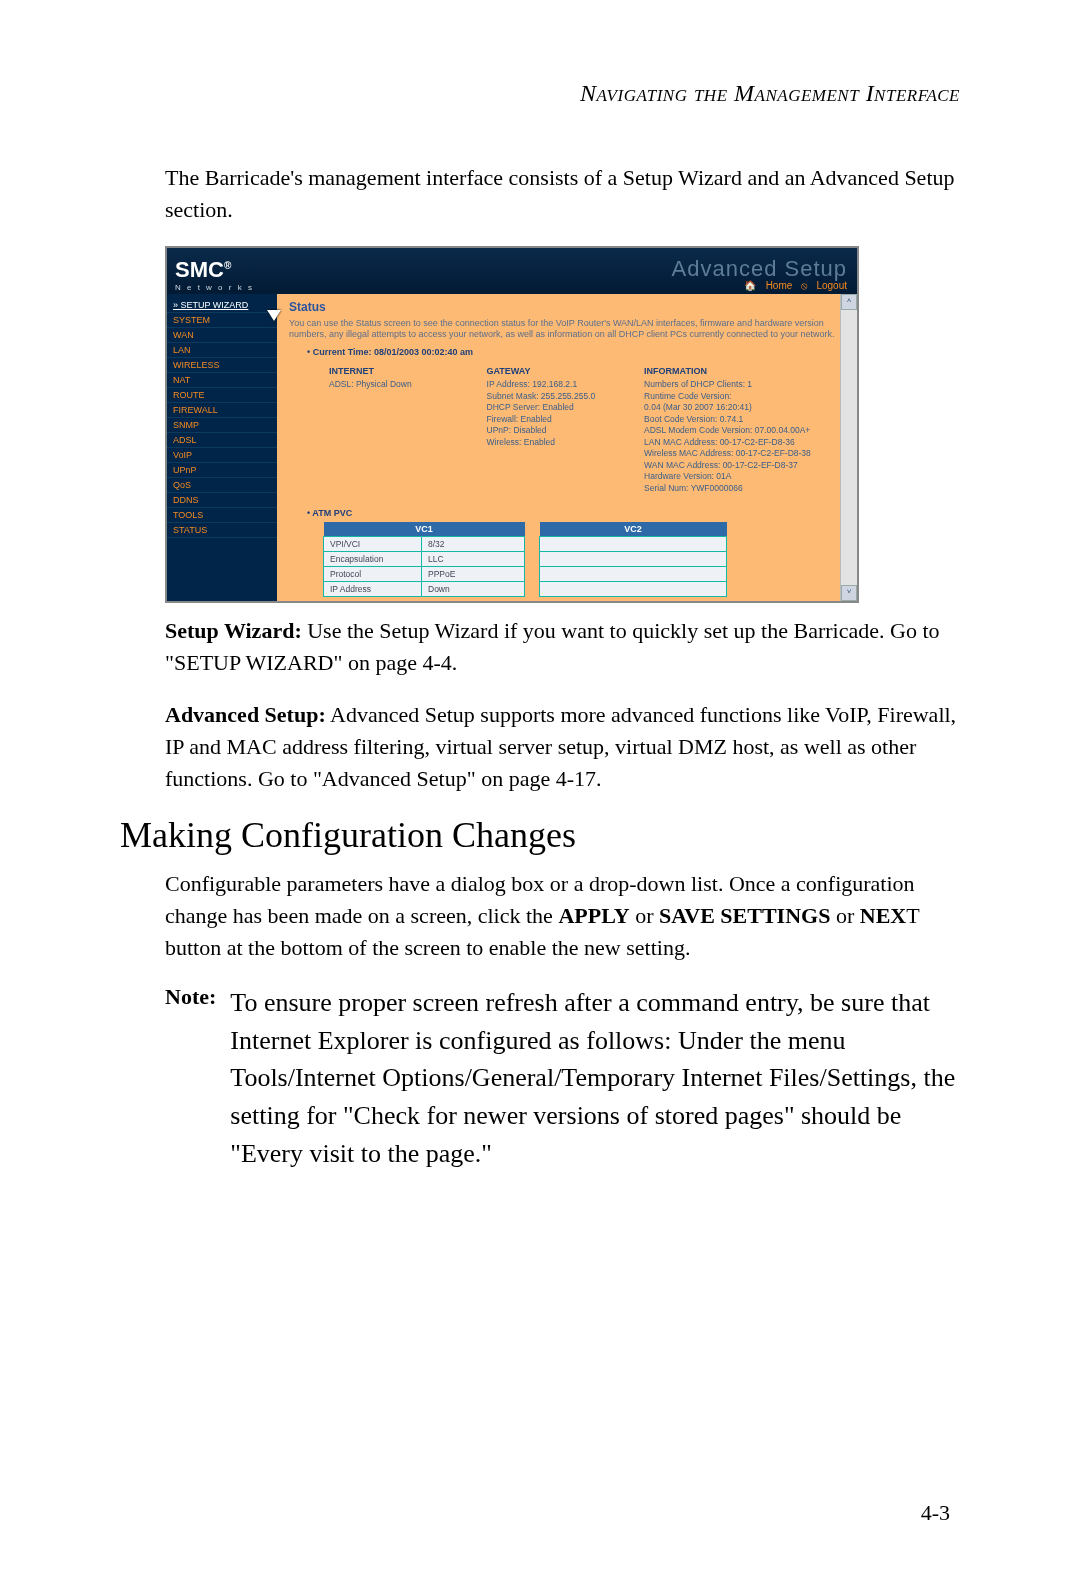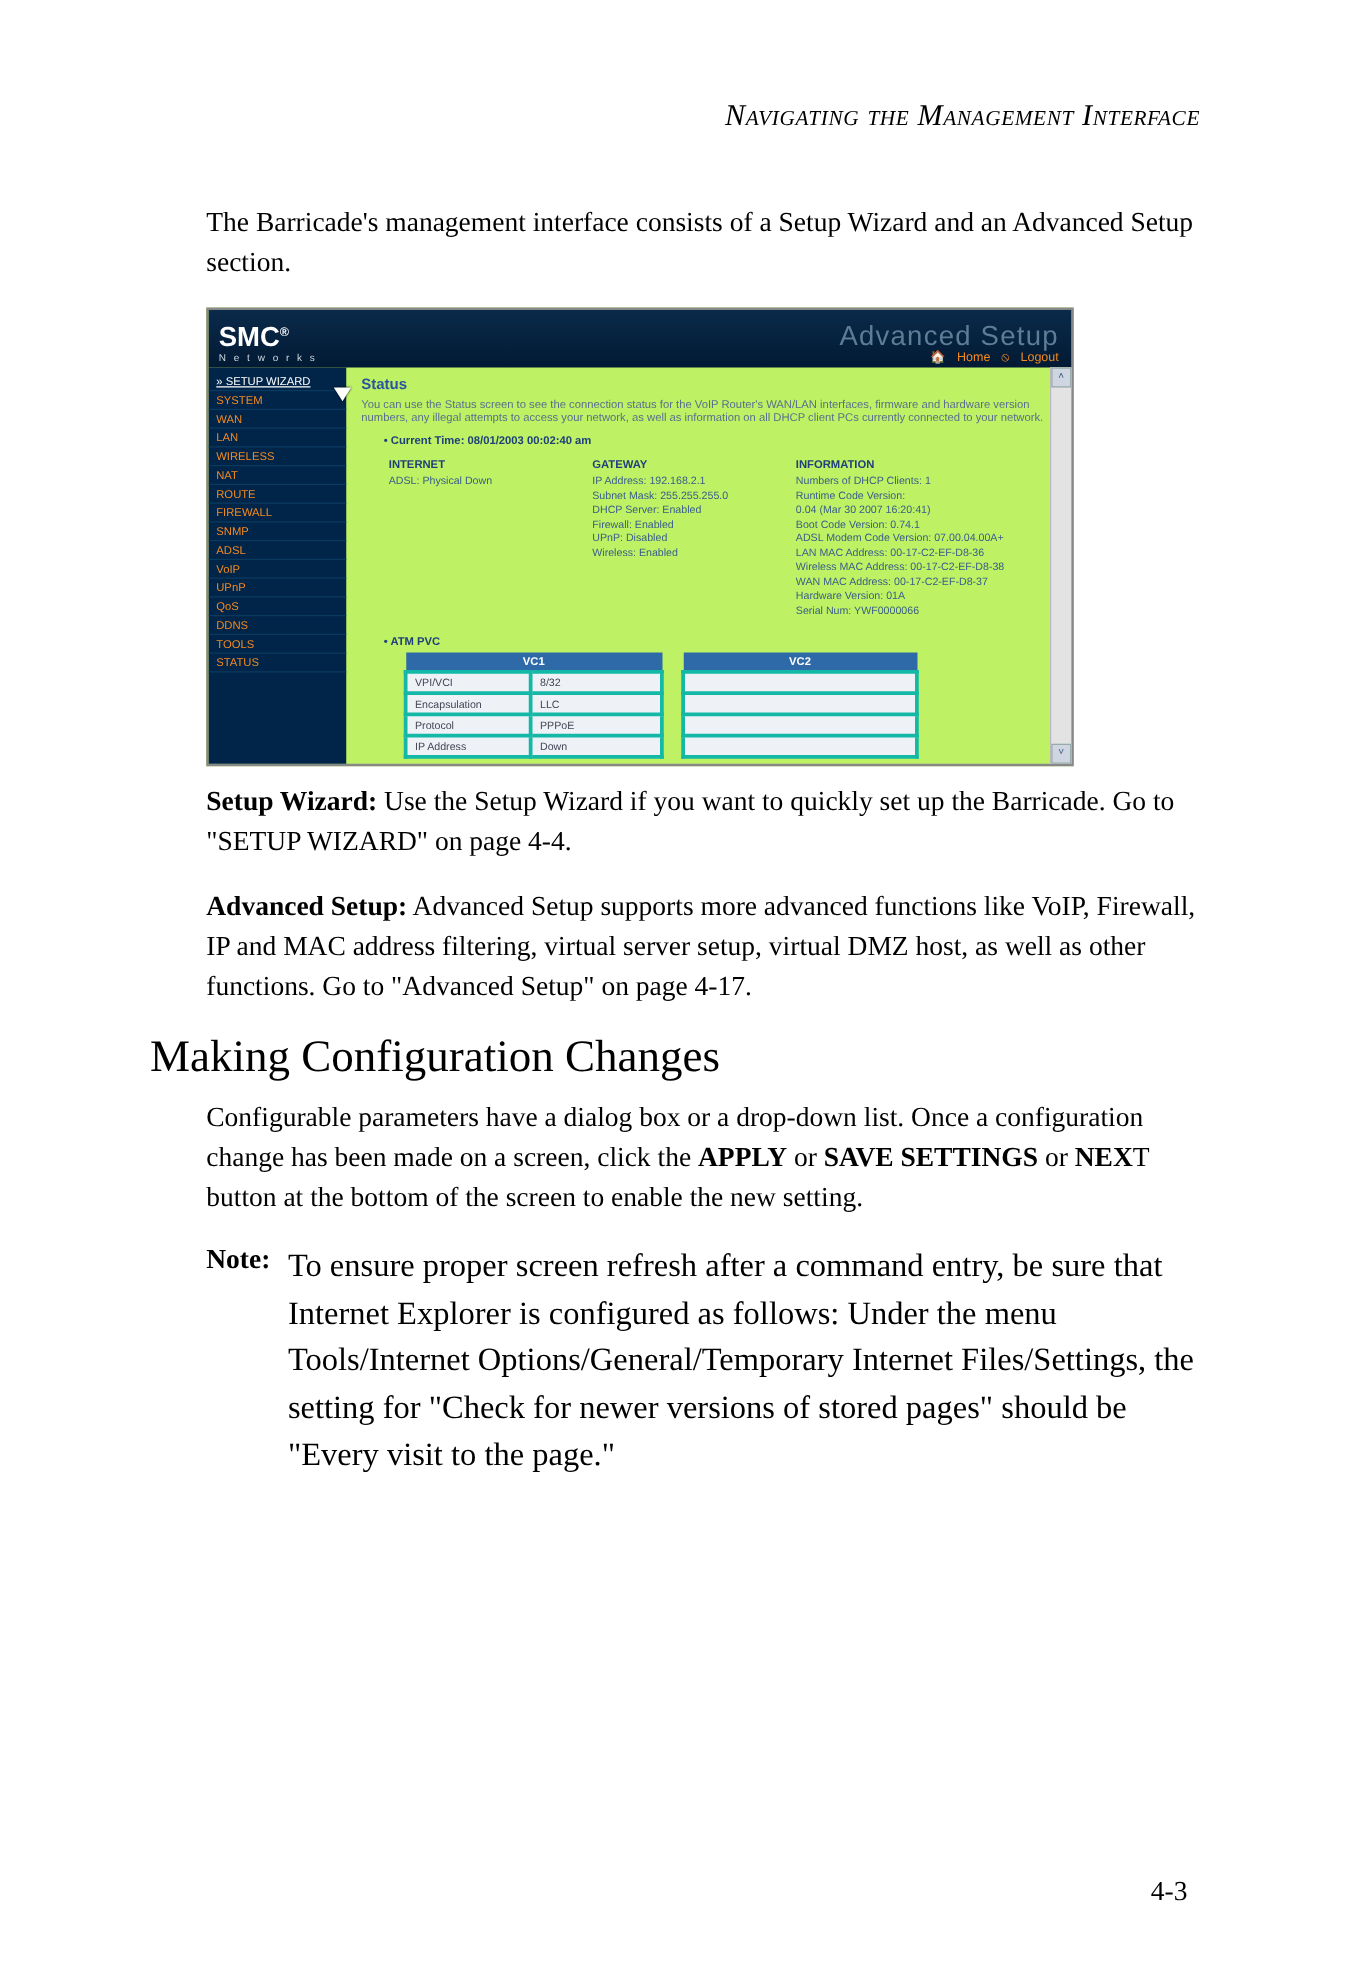--- a/index.html
+++ b/index.html
@@ -30,21 +30,21 @@
     margin: 0 0 20px 0;
     text-indent: 0;
   }
   .indent-block { margin-left: 45px; }
   .screenshot {
     width: 690px;
     margin: 10px 0 12px 0;
     border: 2px solid #888;
     font-family: Verdana, Arial, sans-serif;
     font-size: 10px;
-    background: #bef264;
+    background: #fdba74;
     position: relative;
   }
   
   .ss-header {
     background: linear-gradient(#0a2a4a, #021a34);
     color: #fff;
     display: flex;
     align-items: flex-end;
     justify-content: space-between;
     height: 46px;
@@ -80,29 +80,29 @@
     flex: 1;
     padding: 6px 12px 4px 12px;
     color: #445;
     font-size: 9px;
     overflow: hidden;
   }
   .ss-h { color: #2a54a0; font-weight: bold; font-size: 12px; margin-bottom: 4px; }
   .ss-desc { color: #5b6f8c; margin-bottom: 6px; line-height: 1.3; }
   .ss-bullet { color: #20407a; font-weight: bold; margin: 4px 0 8px 18px; }
   .ss-bullet::before { content: "• "; }
-  .ss-cols { display: flex; gap: 14px; margin-left: 22px; }
+  .ss-cols { display: flex; gap: 14px; margin-left: 40px; }
   .ss-col { flex: 1; font-size: 8.5px; color: #3a5e8a; line-height: 1.35; }
   .ss-col b { color: #20407a; font-size: 9px; display: block; margin-bottom: 2px; }
   .ss-atm { color: #20407a; font-weight: bold; margin: 14px 0 4px 18px; }
   .ss-atm::before { content: "• "; }
   .ss-tblrow { display: flex; gap: 14px; margin-left: 22px; padding-left: 12px; }
   .ss-tbl { border-collapse: collapse; font-size: 8.5px; }
   .ss-tbl th { background: #2f6aa8; color: #fff; font-weight: bold; padding: 2px 6px; font-size: 9px; }
-  .ss-tbl td { border: 3px solid #14b8a6; padding: 2px 6px; background: #eef2f7; }
+  .ss-tbl td { border: 1px solid #14b8a6; padding: 2px 6px; background: #eef2f7; }
   .ss-tbl td.lab { width: 85px; }
   .ss-tbl td.val { width: 90px; }
   .ss-scroll {
     position: absolute;
     right: 0; top: 46px; bottom: 0;
     width: 16px;
     background: #e3e3e3;
     border-left: 1px solid #bbb;
   }
   .ss-sc-btn { height: 16px; background: #cfd6e2; border: 1px solid #9aa; box-sizing: border-box; font-size: 8px; text-align: center; line-height: 12px; color: #357; }

